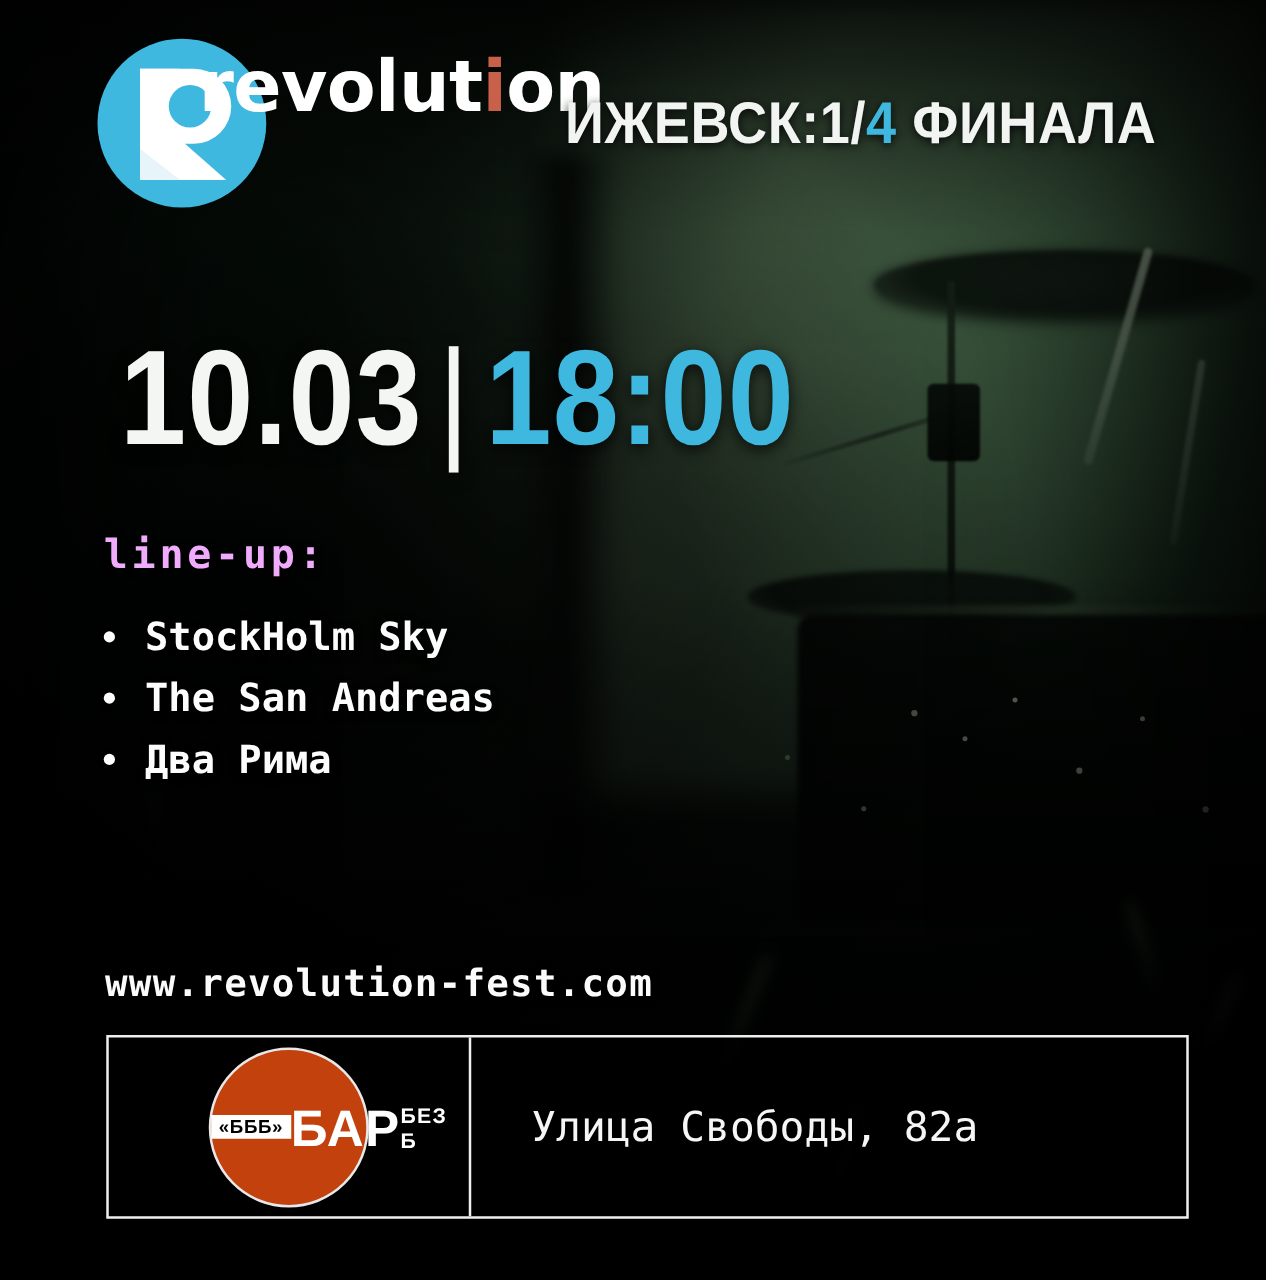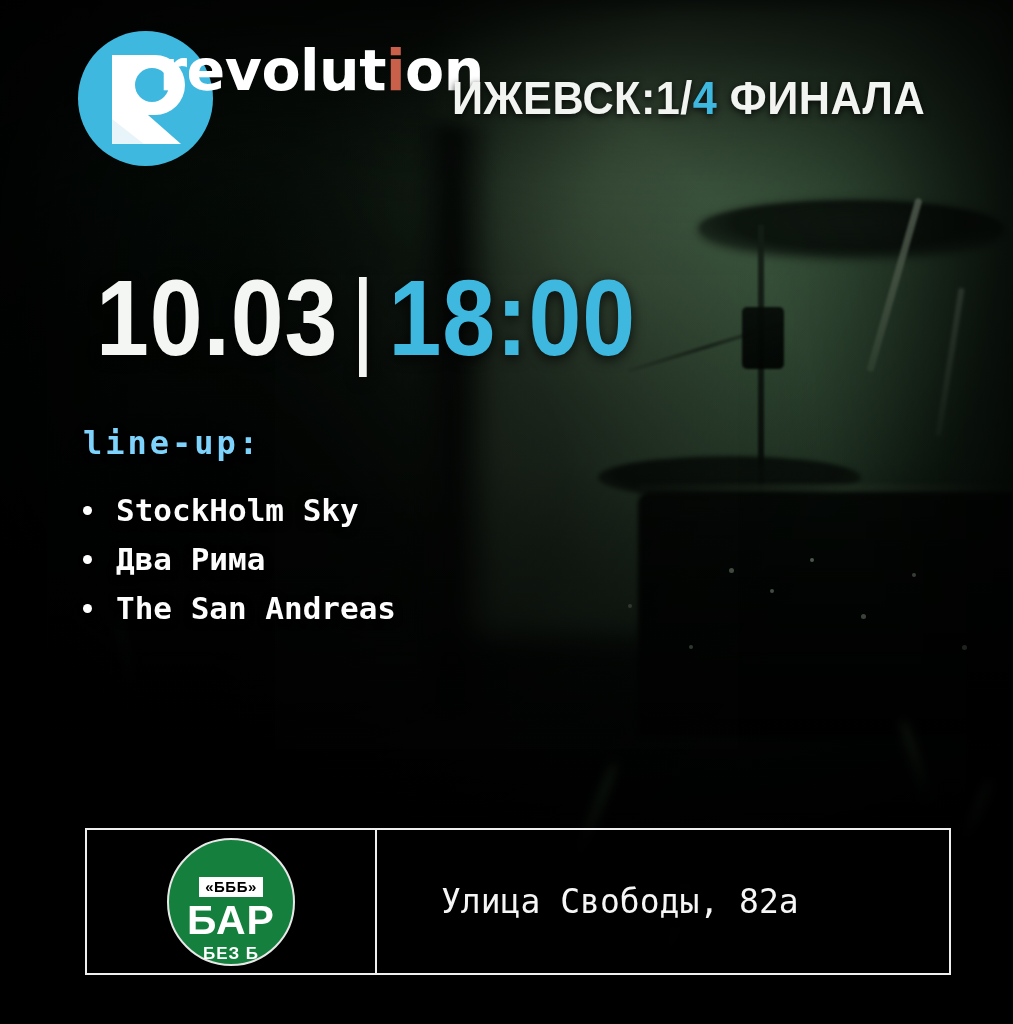--- a/index.html
+++ b/index.html
@@ -168,21 +168,21 @@
   .datetime .sep{color:#f4f6f4;padding:0 14px;font-weight:400;}
   .datetime .time{color:#3fb8df;}
 
   
   .lineup-label{
     position:absolute;left:83px;top:424px;
     font-family:"DejaVu Sans Mono", monospace;
     font-weight:700;
     font-size:32px;
     letter-spacing:3px;
-    color:#7dd3fc;
+    color:#f0abfc;
     text-shadow:0 2px 7px rgba(0,0,0,.85);
   }
 
   .lineup-cols{
     position:absolute;left:83px;top:492px;width:930px;
     display:flex;
     gap:0;
   }
   .lineup-col{width:500px;}
   .lineup-col.right{width:430px;}
@@ -239,29 +239,28 @@
     padding-left:48px;box-sizing:border-box;
   }
   .venue-line{
     font-family:"DejaVu Sans Mono", monospace;
     font-size:33px;
     line-height:1.38;
     color:#f6f6f6;
     letter-spacing:0px;
     white-space:nowrap;
     text-shadow:0 2px 7px rgba(0,0,0,.9);
-    margin-left:16px;
   }
 
   
   .bar-logo{
     position:relative;width:124px;height:124px;border-radius:50%;
     border:2px solid #e8e8e8;
-    display:flex;flex-direction:column;align-items:center;justify-content:flex-end;
-    background:#15803d;
+    display:flex;flex-direction:row;align-items:center;justify-content:flex-start;
+    background:#c2410c;
   }
   .bar-top{
     background:#fff;color:#000;
     font-family:"Liberation Sans", sans-serif;
     font-weight:700;font-size:15px;letter-spacing:.5px;
     padding:1px 6px;line-height:1.15;
   }
   .bar-main{
     color:#fff;
     font-family:"Liberation Sans", sans-serif;
@@ -342,30 +341,31 @@
     <div class="lineup-label">line-up:</div>
 
     <div class="lineup-cols">
       <div class="lineup-col left">
         <div class="band-row">
           <span class="bullet"></span>
           <span class="band-name">StockHolm Sky</span>
         </div>
         <div class="band-row">
           <span class="bullet"></span>
-          <span class="band-name">Два Рима</span>
+          <span class="band-name">The San Andreas</span>
         </div>
         <div class="band-row">
           <span class="bullet"></span>
-          <span class="band-name">The San Andreas</span>
+          <span class="band-name">Два Рима</span>
         </div>
       </div>
 
     </div>
 
+    <div class="site-url">www.revolution-fest.com</div>
 
     <div class="venue-box">
       <div class="venue-logo-cell">
         <div class="bar-logo">
           <div class="bar-top">«БББ»</div>
           <div class="bar-main">БАР</div>
           <div class="bar-sub">БЕЗ Б</div>
         </div>
       </div>
       <div class="venue-info-cell">

